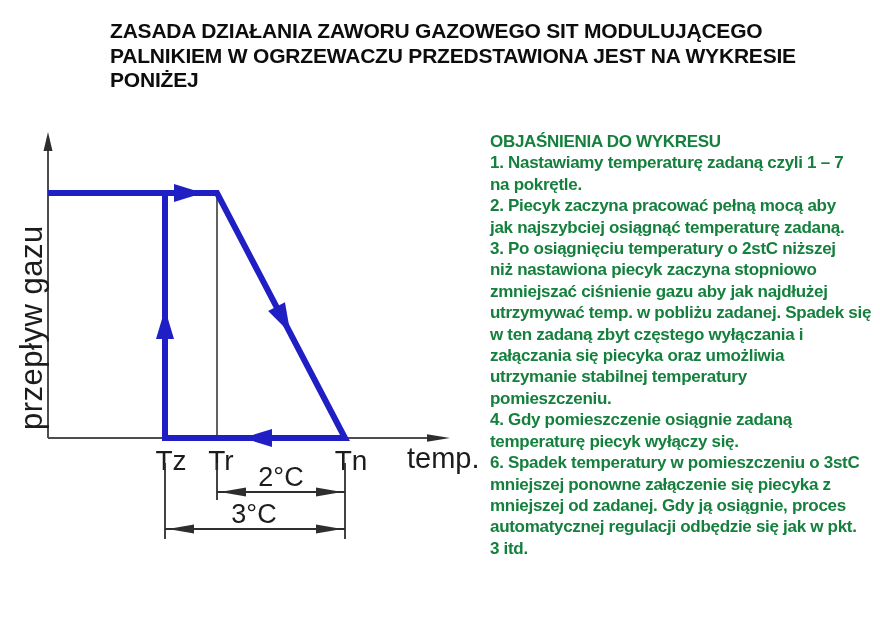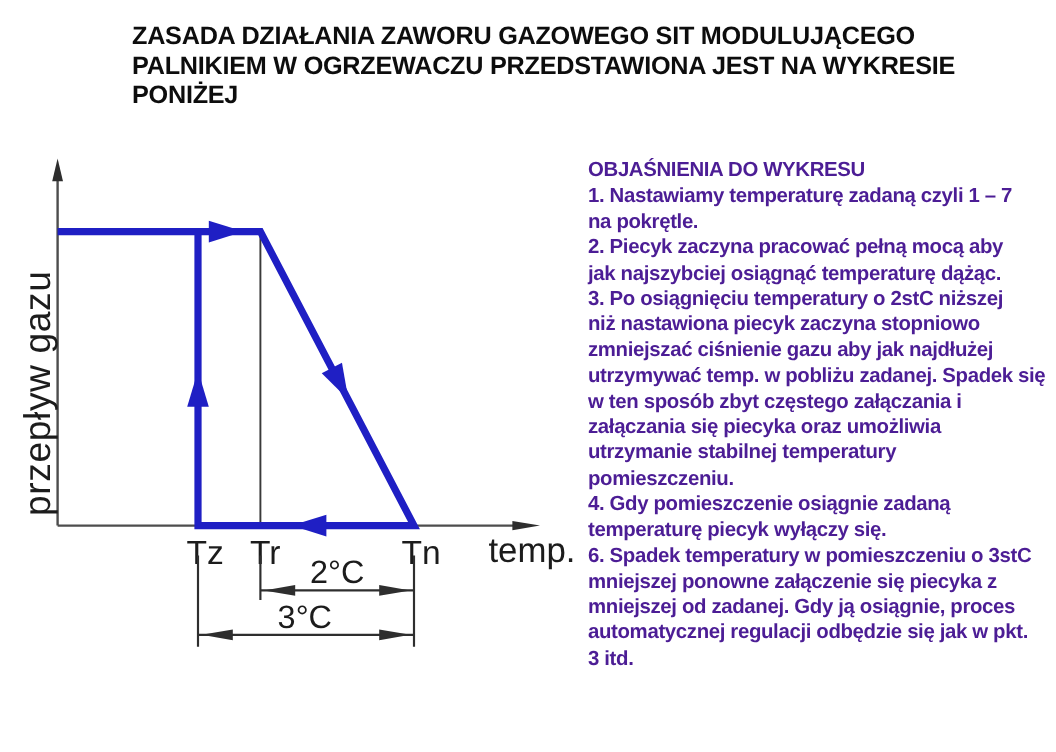--- a/index.html
+++ b/index.html
@@ -15,21 +15,21 @@
   .title {
     position: absolute; left: 110px; top: 19px;
     font-size: 21px; font-weight: bold; line-height: 24.5px;
     letter-spacing: -0.2px; color: #0d0d0d;
   }
   .title div { white-space: nowrap; }
 
   .explanation {
     position: absolute; left: 490px; top: 131px; width: 388px;
     font-size: 17px; font-weight: bold; line-height: 21.4px;
-    letter-spacing: -0.3px; color: #4c1d95;
+    letter-spacing: -0.3px; color: #15803d;
   }
   .explanation div { white-space: nowrap; }
 
   .chart-wrap { position: absolute; left: 0; top: 118px; }
 
   svg text {
     font-family: "Liberation Sans", sans-serif;
     fill: #1c1c1c;
   }
   .tick-label { font-size: 28px; }
@@ -84,26 +84,26 @@
       <polygon points="342,411 316,406.5 316,415.5" fill="#2e2e2e"></polygon>
       <text class="dim-label" x="254" y="405" text-anchor="middle">3°C</text>
     </svg>
   </div>
 
   <div class="explanation">
     <div>OBJAŚNIENIA DO WYKRESU</div>
     <div>1. Nastawiamy temperaturę zadaną czyli 1 – 7</div>
     <div>na pokrętle.</div>
     <div>2. Piecyk zaczyna pracować pełną mocą aby</div>
-    <div>jak najszybciej osiągnąć temperaturę dążąc.</div>
+    <div>jak najszybciej osiągnąć temperaturę zadaną.</div>
     <div>3. Po osiągnięciu temperatury o 2stC niższej</div>
     <div>niż nastawiona piecyk zaczyna stopniowo</div>
     <div>zmniejszać ciśnienie gazu aby jak najdłużej</div>
     <div>utrzymywać temp. w pobliżu zadanej. Spadek się</div>
-    <div>w ten sposób zbyt częstego załączania i</div>
+    <div>w ten zadaną zbyt częstego wyłączania i</div>
     <div>załączania się piecyka oraz umożliwia</div>
     <div>utrzymanie stabilnej temperatury</div>
     <div>pomieszczeniu.</div>
     <div>4. Gdy pomieszczenie osiągnie zadaną</div>
     <div>temperaturę piecyk wyłączy się.</div>
     <div>6. Spadek temperatury w pomieszczeniu o 3stC</div>
     <div>mniejszej ponowne załączenie się piecyka z</div>
     <div>mniejszej od zadanej. Gdy ją osiągnie, proces</div>
     <div>automatycznej regulacji odbędzie się jak w pkt.</div>
     <div>3 itd.</div>

